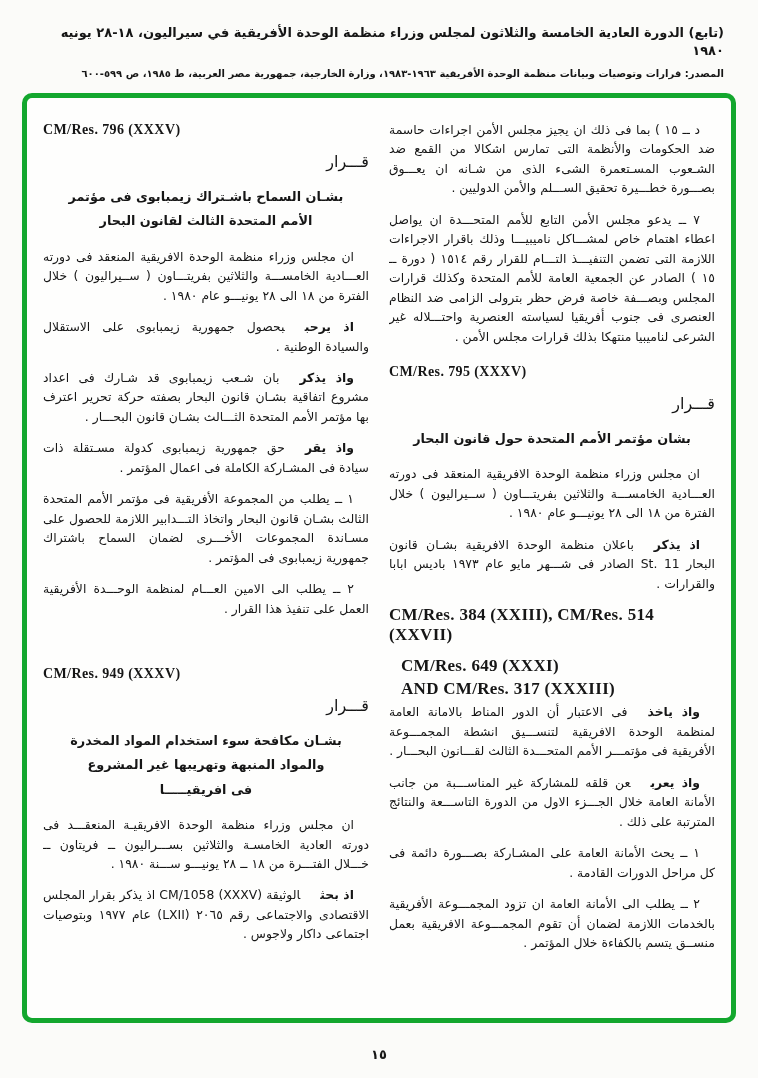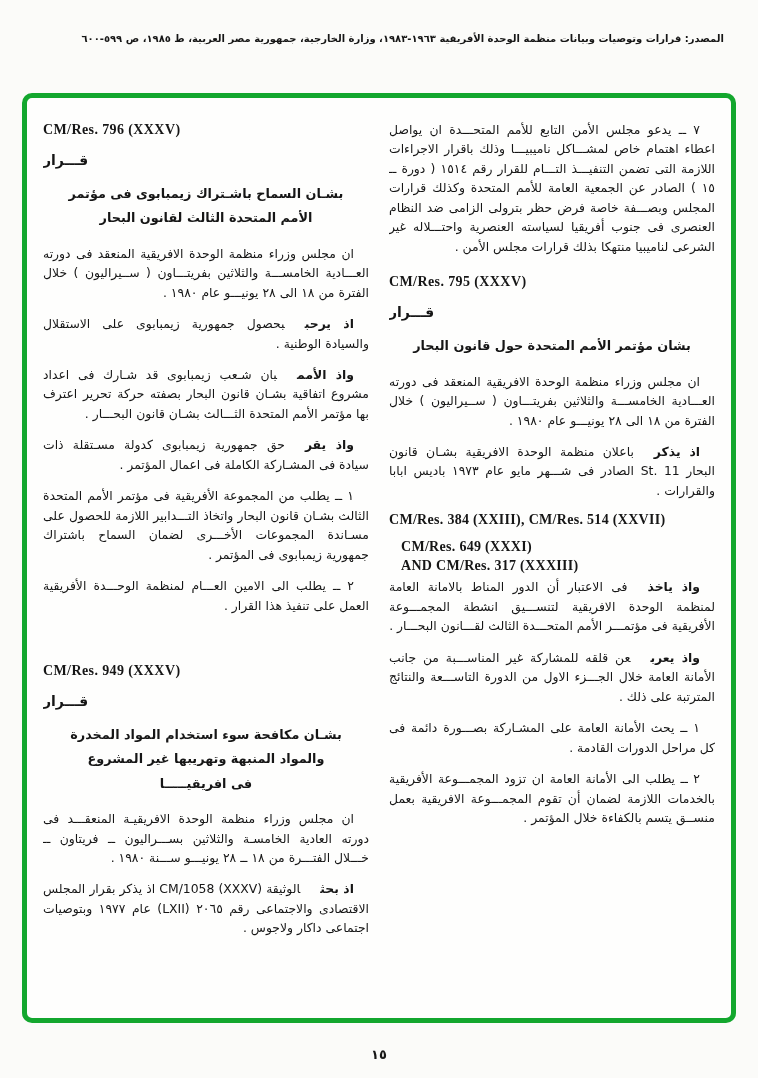--- a/index.html
+++ b/index.html
@@ -19,49 +19,51 @@
     display:flex;gap:20px;direction:rtl;overflow:hidden;
   }
   .col{flex:1 1 0;direction:rtl;overflow:hidden;}
   .ref{
     direction:ltr;text-align:left;unicode-bidi:embed;
     font-family:"Liberation Serif",serif;font-weight:700;
     font-size:14px;letter-spacing:.4px;margin:2px 0 14px;
   }
   .mt-md{margin-top:18px;}
   .mt-lg{margin-top:48px;}
-  .title{text-align:left;font-weight:700;font-size:14px;margin:6px 0 14px;}
+  .title{text-align:right;font-weight:400;font-size:16px;margin:6px 0 14px;}
   .subtitle{text-align:center;font-weight:700;font-size:12.8px;line-height:1.9;white-space:pre-line;margin:0 0 13px;}
   .para{
     font-size:12.4px;line-height:1.57;text-align:justify;
     text-indent:15px;margin:0 0 12px;
   }
   .lead{font-weight:700;margin-left:20px;}
   .lead:empty{display:none;}
   .reflist{
     direction:ltr;text-align:left;unicode-bidi:embed;
     font-family:"Liberation Serif",serif;font-weight:700;
-    font-size:14px;letter-spacing:.3px;margin:0 0 11px;
+    font-size:17px;letter-spacing:.3px;margin:0 0 11px;
   }
   .reflist.indent{padding-left:12px;margin-bottom:3px;}
   .page-footer{
     position:absolute;bottom:16px;left:0;right:0;
     text-align:center;font-size:13px;font-weight:700;
   }
 </style>
 </head>
 <body>
 
 <header class="page-header">
+  <div class="hdr1">(تابع) الدورة العادية الخامسة والثلاثون لمجلس وزراء منظمة الوحدة الأفريقية في سيراليون، ١٨-٢٨ يونيه ١٩٨٠</div>
   <div class="hdr2">المصدر: قرارات وتوصيات وبيانات منظمة الوحدة الأفريقية ١٩٦٣-١٩٨٣، وزارة الخارجية، جمهورية مصر العربية، ط ١٩٨٥، ص ٥٩٩-٦٠٠</div>
 </header>
 
 <main class="doc-frame">
 
   <section class="col">
+    <p class="para"><span>د ــ ١٥ ) بما فى ذلك ان يجيز مجلس الأمن اجراءات حاسمة ضد الحكومات والأنظمة التى تمارس اشكالا من القمع ضد الشـعوب المسـتعمرة الشىء الذى من شـانه ان يعـــوق بصـــورة خطـــيرة تحقيق الســـلم والأمن الدوليين .</span></p>
     <p class="para"><span>٧ ــ يدعو مجلس الأمن التابع للأمم المتحـــدة ان يواصل اعطاء اهتمام خاص لمشـــاكل ناميبيـــا وذلك باقرار الاجراءات اللازمة التى تضمن التنفيـــذ التـــام للقرار رقم ١٥١٤ ( دورة ــ ١٥ ) الصادر عن الجمعية العامة للأمم المتحدة وكذلك قرارات المجلس وبصـــفة خاصة فرض حظر بترولى الزامى ضد النظام العنصرى فى جنوب أفريقيا لسياسته العنصرية واحتـــلاله غير الشرعى لناميبيا منتهكا بذلك قرارات مجلس الأمن .</span></p>
     <div class="ref mt-md">CM/Res. 795 (XXXV)</div>
     <div class="title">قـــرار</div>
     <div class="subtitle">بشان مؤتمر الأمم المتحدة حول قانون البحار</div>
     <p class="para"><span>ان مجلس وزراء منظمة الوحدة الافريقية المنعقد فى دورته العـــادية الخامســـة والثلاثين بفريتـــاون ( ســيراليون ) خلال الفترة من ١٨ الى ٢٨ يونيـــو عام ١٩٨٠ .</span></p>
     <p class="para"><b class="lead">اذ يذكر</b><span>باعلان منظمة الوحدة الافريقية بشـان قانون البحار St. 11 الصادر فى شـــهر مايو عام ١٩٧٣ باديس ابابا والقرارات .</span></p>
     <div class="reflist">CM/Res. 384 (XXIII), CM/Res. 514 (XXVII)</div>
     <div class="reflist indent">CM/Res. 649 (XXXI)</div>
     <div class="reflist indent">AND CM/Res. 317 (XXXIII)</div>
     <p class="para"><b class="lead">واذ ياخذ</b><span>فى الاعتبار أن الدور المناط بالامانة العامة لمنظمة الوحدة الافريقية لتنســـيق انشطة المجمـــوعة الأفريقية فى مؤتمـــر الأمم المتحـــدة الثالث لقـــانون البحـــار .</span></p>
@@ -70,21 +72,21 @@
     <p class="para"><span>٢ ــ يطلب الى الأمانة العامة ان تزود المجمـــوعة الأفريقية بالخدمات اللازمة لضمان أن تقوم المجمـــوعة الافريقية بعمل منســق يتسم بالكفاءة خلال المؤتمر .</span></p>
   </section>
 
   <section class="col">
     <div class="ref">CM/Res. 796 (XXXV)</div>
     <div class="title">قـــرار</div>
     <div class="subtitle">بشـان السماح باشـتراك زيمبابوى فى مؤتمر
 الأمم المتحدة الثالث لقانون البحار</div>
     <p class="para"><span>ان مجلس وزراء منظمة الوحدة الافريقية المنعقد فى دورته العـــادية الخامســـة والثلاثين بفريتـــاون ( ســيراليون ) خلال الفترة من ١٨ الى ٢٨ يونيـــو عام ١٩٨٠ .</span></p>
     <p class="para"><b class="lead">اذ يرحب</b><span>بحصول جمهورية زيمبابوى على الاستقلال والسيادة الوطنية .</span></p>
-    <p class="para"><b class="lead">واذ الأمم</b><span>بان شـعب زيمبابوى قد شـارك فى اعداد مشروع اتفاقية بشـان قانون البحار بصفته حركة تحرير اعترف بها مؤتمر الأمم المتحدة الثـــالث بشـان قانون البحـــار .</span></p>
+    <p class="para"><b class="lead">واذ يذكر</b><span>بان شـعب زيمبابوى قد شـارك فى اعداد مشروع اتفاقية بشـان قانون البحار بصفته حركة تحرير اعترف بها مؤتمر الأمم المتحدة الثـــالث بشـان قانون البحـــار .</span></p>
     <p class="para"><b class="lead">واذ يقر</b><span>حق جمهورية زيمبابوى كدولة مسـتقلة ذات سيادة فى المشـاركة الكاملة فى اعمال المؤتمر .</span></p>
     <p class="para"><span>١ ــ يطلب من المجموعة الأفريقية فى مؤتمر الأمم المتحدة الثالث بشـان قانون البحار واتخاذ التـــدابير اللازمة للحصول على مسـاندة المجموعات الأخـــرى لضمان السماح باشتراك جمهورية زيمبابوى فى المؤتمر .</span></p>
     <p class="para"><span>٢ ــ يطلب الى الامين العـــام لمنظمة الوحـــدة الأفريقية العمل على تنفيذ هذا القرار .</span></p>
     <div class="ref mt-lg">CM/Res. 949 (XXXV)</div>
     <div class="title">قـــرار</div>
     <div class="subtitle">بشـان مكافحة سوء استخدام المواد المخدرة
 والمواد المنبهة وتهريبها غير المشروع
 فى افريقيـــــا</div>
     <p class="para"><span>ان مجلس وزراء منظمة الوحدة الافريقيـة المنعقـــد فى دورته العادية الخامسـة والثلاثين بســـراليون ــ فريتاون ــ خـــلال الفتـــرة من ١٨ ــ ٢٨ يونيـــو ســـنة ١٩٨٠ .</span></p>
     <p class="para"><b class="lead">اذ بحث</b><span>الوثيقة CM/1058 (XXXV)‎ اذ يذكر بقرار المجلس الاقتصادى والاجتماعى رقم ٢٠٦٥ (LXII)‎ عام ١٩٧٧ وبتوصيات اجتماعى داكار ولاجوس .</span></p>

